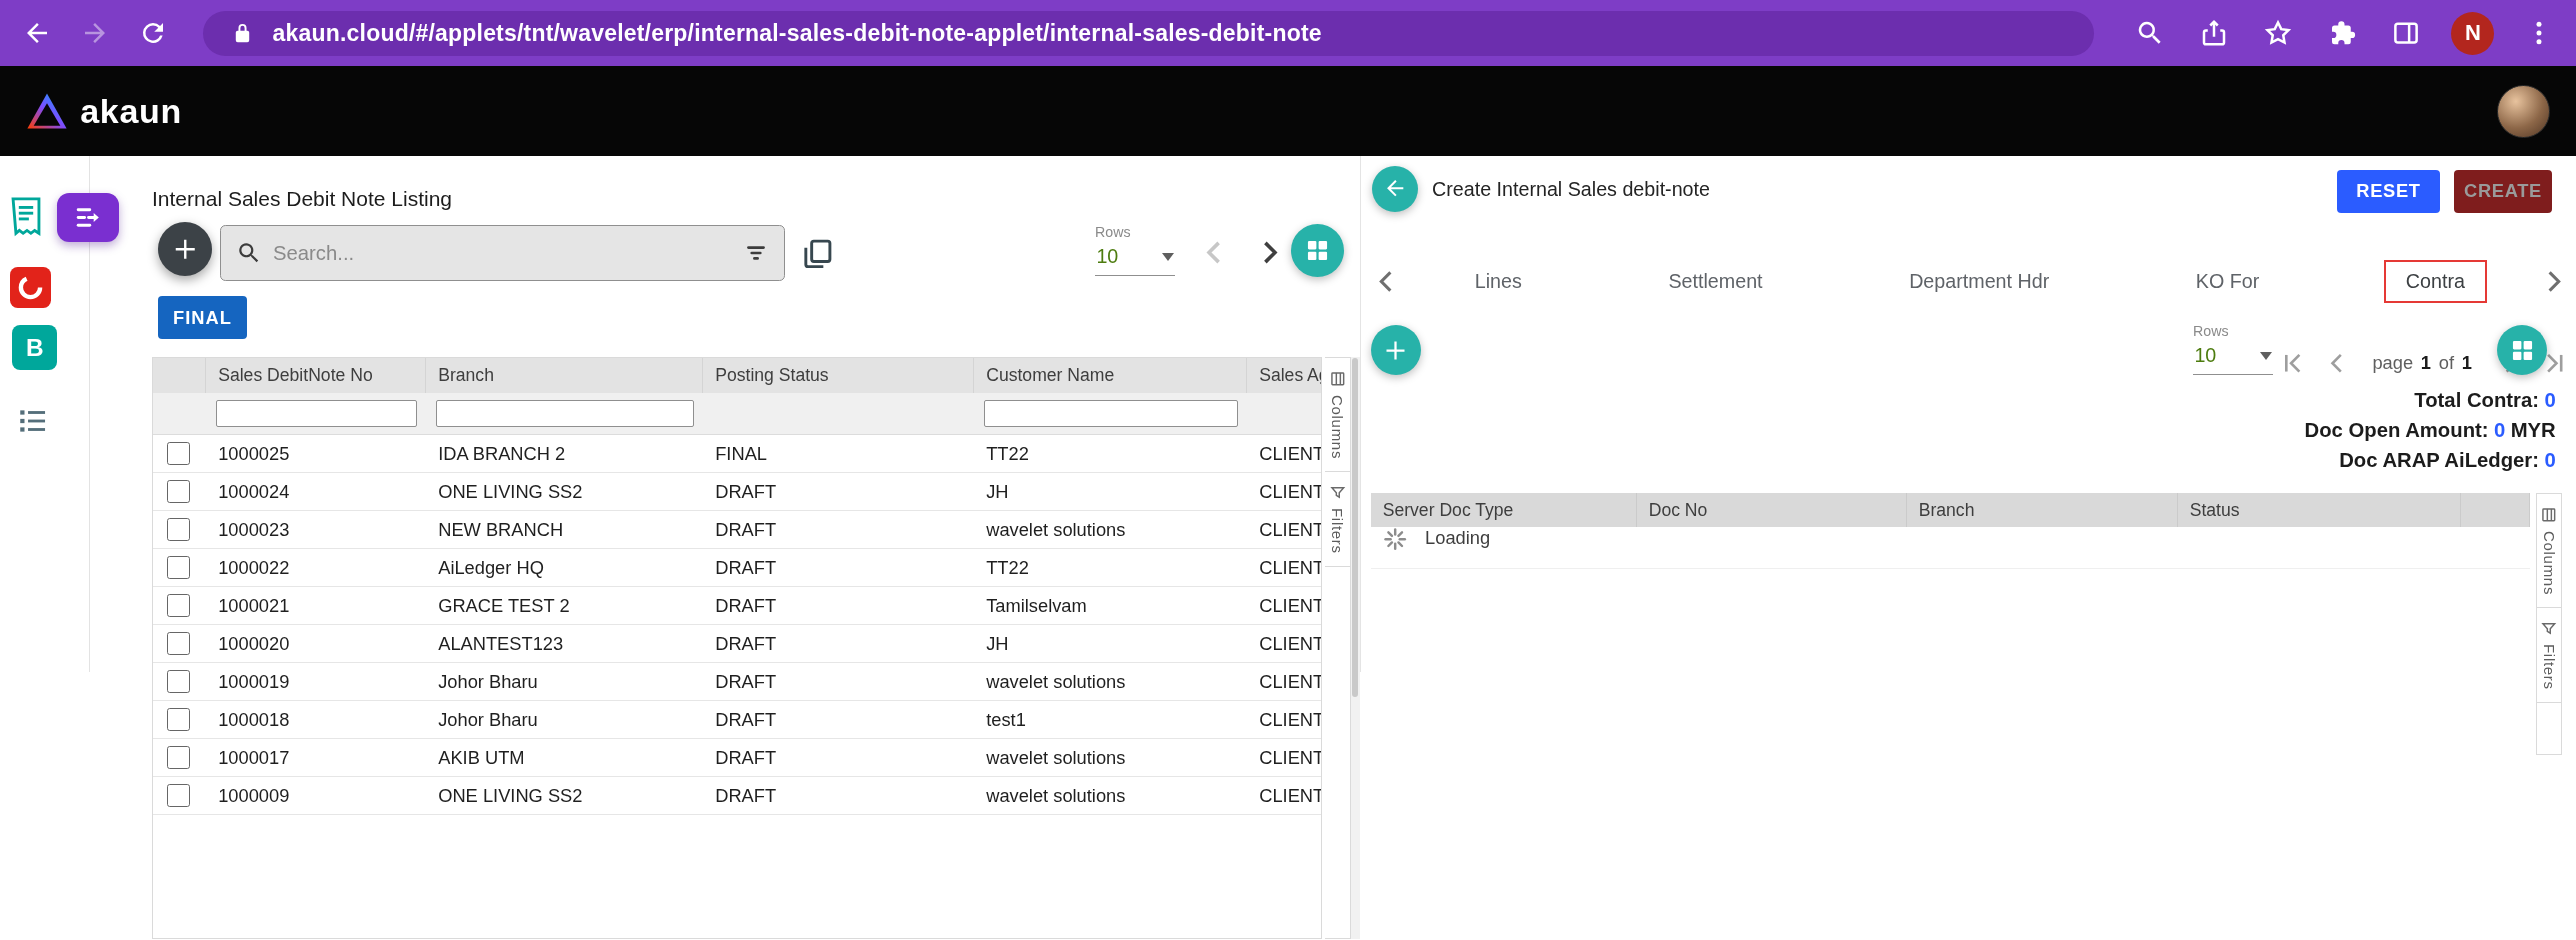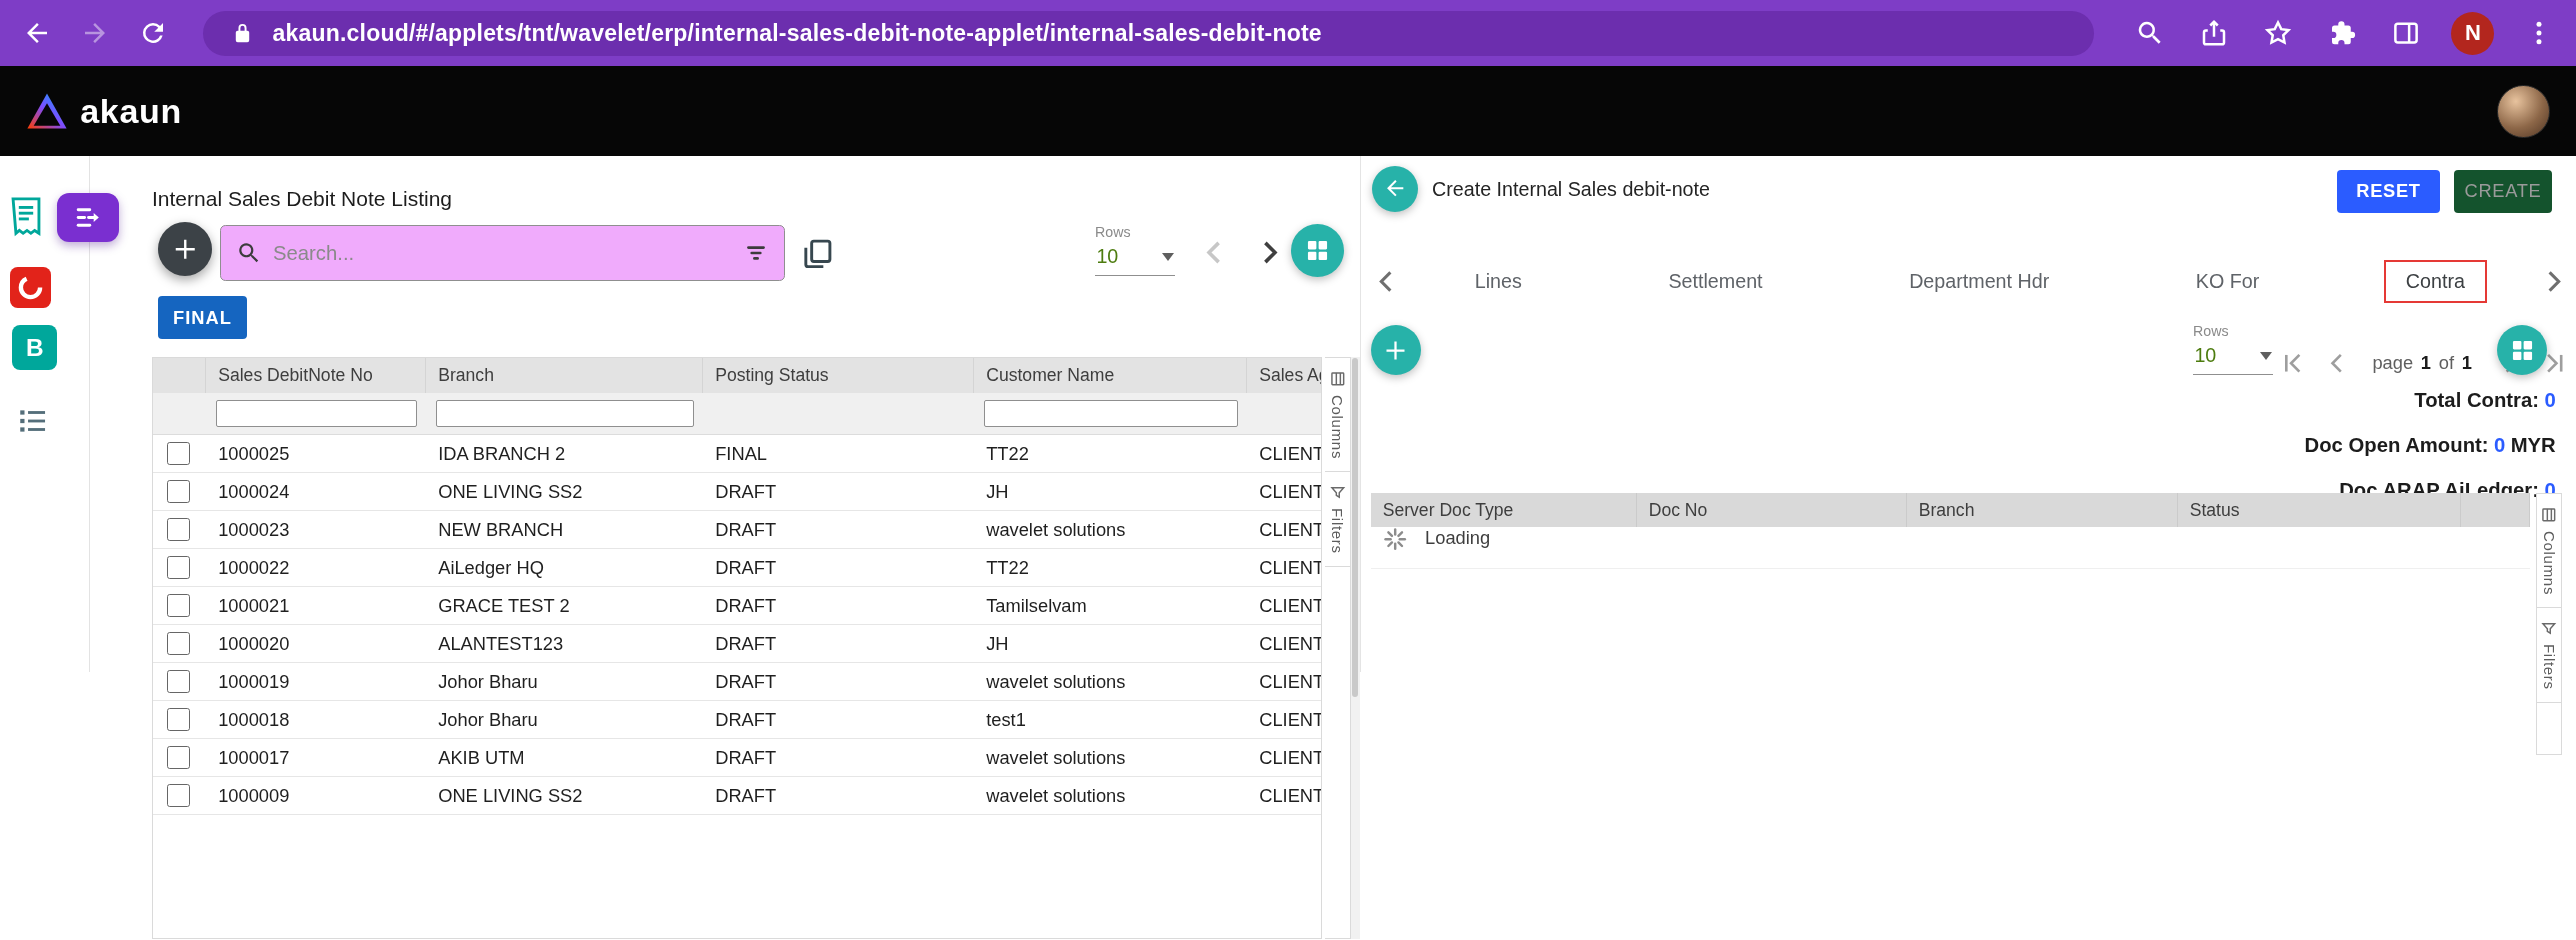--- a/index.html
+++ b/index.html
@@ -39,21 +39,21 @@
 .sb-pdf{position:absolute;left:9.5px;top:111px;width:41px;height:41px;cursor:pointer}
 .sb-pdf svg{width:100%;height:100%}
 .sb-bapp{position:absolute;left:12.2px;top:169px;width:45px;height:45px;border-radius:8.1px;background:#00a79b;color:#fff;font-size:24.4px;font-weight:700;display:flex;align-items:center;justify-content:center;cursor:pointer}
 .sb-list{position:absolute;left:16.3px;top:248px;width:34px;height:34px;color:#546e7a;cursor:pointer}
 .sb-list svg{width:100%;height:100%}
 
 
 .lp-title{position:absolute;left:62px;top:31px;font-size:21px;color:#1d1d1d;font-weight:500}
 .add-btn{position:absolute;left:68px;top:66px;width:54px;height:54px;border-radius:50%;background:#3c4247;border:none;color:#fff;display:flex;align-items:center;justify-content:center;box-shadow:0 4.1px 11px rgba(0,0,0,.35);cursor:pointer}
 .add-btn svg{width:28.5px;height:28.5px}
-.search-box{position:absolute;left:130px;top:69px;width:565px;height:56px;border:1.4px solid #8f8f8f;border-radius:5.4px;display:flex;align-items:center;padding:0 15px;background:#f0abfc}
+.search-box{position:absolute;left:130px;top:69px;width:565px;height:56px;border:1.4px solid #8f8f8f;border-radius:5.4px;display:flex;align-items:center;padding:0 15px;background:#e5e5e5}
 .search-box .ic{width:26px;height:26px;color:#3c3c3c;flex:none}
 .search-box .ic svg{width:100%;height:100%}
 .search-box input{flex:1;border:none;outline:none;font-size:20.3px;color:#333;margin-left:11px;font-family:inherit;min-width:0;background:transparent}
 .search-box input::placeholder{color:#8a8a8a}
 .copy-btn{position:absolute;left:710px;top:80px;width:35px;height:35px;color:#37474f;cursor:pointer}
 .copy-btn svg{width:100%;height:100%}
 .rows-ctl{position:absolute;width:80px}
 .rows-ctl.lp{left:1005px;top:68px}
 .rows-label{font-size:14.2px;color:#8a8a8a}
 .rows-line{display:flex;align-items:center;justify-content:space-between;border-bottom:1.4px solid #8f8f8f;padding:5.4px 1.4px 6.8px;cursor:pointer}
@@ -88,39 +88,39 @@
 .strip-item .ic svg{width:100%;height:100%}
 .v-label{writing-mode:vertical-rl;font-size:15px;color:#5d5d5d;letter-spacing:0.7px}
 .scrollbar{position:absolute;left:1261px;top:201px;width:8.8px;height:582px;background:#f1f1f1}
 .scrollbar .thumb{position:absolute;top:1.4px;left:1.4px;right:1.4px;height:339px;background:#c9c9c9;border-radius:4.7px}
 
 
 .back-btn{position:absolute;left:11px;top:9.5px;width:46px;height:46px;border-radius:50%;background:#27b2a9;border:none;display:flex;align-items:center;justify-content:center;box-shadow:0 2.7px 8.1px rgba(0,0,0,.25);cursor:pointer;color:#fff}
 .back-btn svg{width:24.4px;height:24.4px}
 .rp-title{position:absolute;left:71px;top:22px;font-size:19.7px;color:#242424}
 .reset-btn{position:absolute;left:976px;top:13.6px;width:103px;height:43px;background:#2b5cff;color:#fff;font-size:18.3px;font-weight:700;border:none;border-radius:4.1px;letter-spacing:0.7px;cursor:pointer}
-.create-btn{position:absolute;left:1093px;top:13.6px;width:98px;height:43px;background:#14532d;color:#9a9a9a;font-size:18.3px;font-weight:400;border:none;border-radius:4.1px;letter-spacing:0.7px}
+.create-btn{position:absolute;left:1093px;top:13.6px;width:98px;height:43px;background:#7f1d1d;color:#9a9a9a;font-size:18.3px;font-weight:700;border:none;border-radius:4.1px;letter-spacing:0.7px}
 .tab-bar{position:absolute;left:0;top:99px;width:100%;height:52px;display:flex;align-items:center}
 .tab-chevron{width:31px;height:31px;color:#6f6f6f;flex:none;cursor:pointer}
 .tab-chevron svg{width:100%;height:100%}
 .tab-chevron.left{margin-left:9.5px}
 .tab-chevron.right{margin-right:6.8px}
 #tab-items{flex:1;display:flex;justify-content:space-around;align-items:center;height:100%}
 .tab{font-size:19.7px;color:#5f6368;padding:0 20.3px;height:43px;display:flex;align-items:center;border:2.7px solid transparent;cursor:pointer;white-space:nowrap}
 .tab.active{border-color:#e53935;color:#3c4043}
 .add-line-btn{position:absolute;left:9.5px;top:169px;width:50px;height:50px;border-radius:50%;background:#27b2a9;border:none;display:flex;align-items:center;justify-content:center;box-shadow:0 2.7px 8.1px rgba(0,0,0,.25);cursor:pointer;color:#fff}
 .add-line-btn svg{width:27px;height:27px}
 .rows-ctl.rp{left:832px;top:167px;position:absolute}
 .pagination{position:absolute;left:917px;top:193px;display:flex;align-items:center;gap:16px;color:#9e9e9e}
 .pag-icon{width:28.5px;height:28.5px;cursor:pointer}
 .pag-icon svg{width:100%;height:100%}
 .page-text{font-size:18.3px;color:#5f5f5f;margin:0 5.4px;white-space:nowrap}
 .page-text b{color:#1d1d1d;font-weight:700;margin:0 2.7px}
 .grid-btn.rp{left:1136px;top:169px;width:50px;height:50px}
-.summary{position:absolute;right:20.3px;top:233px;display:flex;flex-direction:column;align-items:flex-end;gap:22px}
+.summary{position:absolute;right:20.3px;top:233px;display:flex;flex-direction:column;align-items:flex-end;gap:7px}
 .sum-line{font-size:20.3px;font-weight:600;color:#1c1c1c;white-space:nowrap}
 .sum-value{color:#2b5cff;font-weight:700;margin-left:5.4px}
 .sum-suffix{font-weight:700;margin-left:5.4px}
 .rt-wrap{position:absolute;left:9.5px;top:337px;width:1159px}
 .rt-head{display:flex;height:34px;background:#d9d9d9}
 .rt-head .th{border-right:0.7px solid #cbcbcb}
 .r0{width:266px;flex:none}.r1{width:270px;flex:none}.r2{width:271px;flex:none}.r3{width:283px;flex:none}.r4{width:69px;flex:none;border-right:none}
 .loading-row{display:flex;align-items:flex-start;height:42px;border-bottom:0.7px solid #efefef;padding-left:12.2px;gap:18px}
 .spinner{width:24.4px;height:24.4px;color:#8c8c8c;flex:none}
 .spinner svg{width:100%;height:100%}

